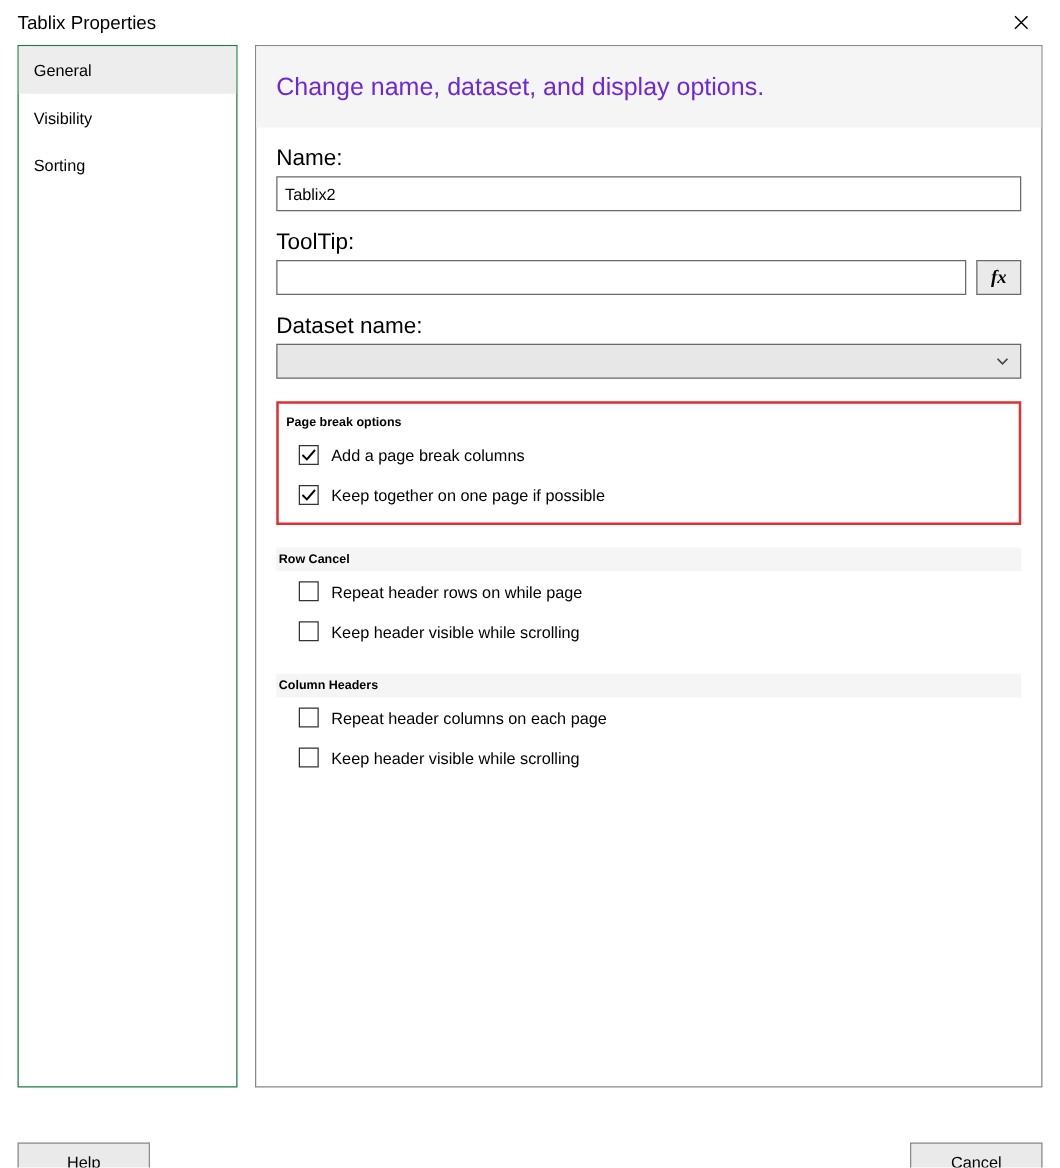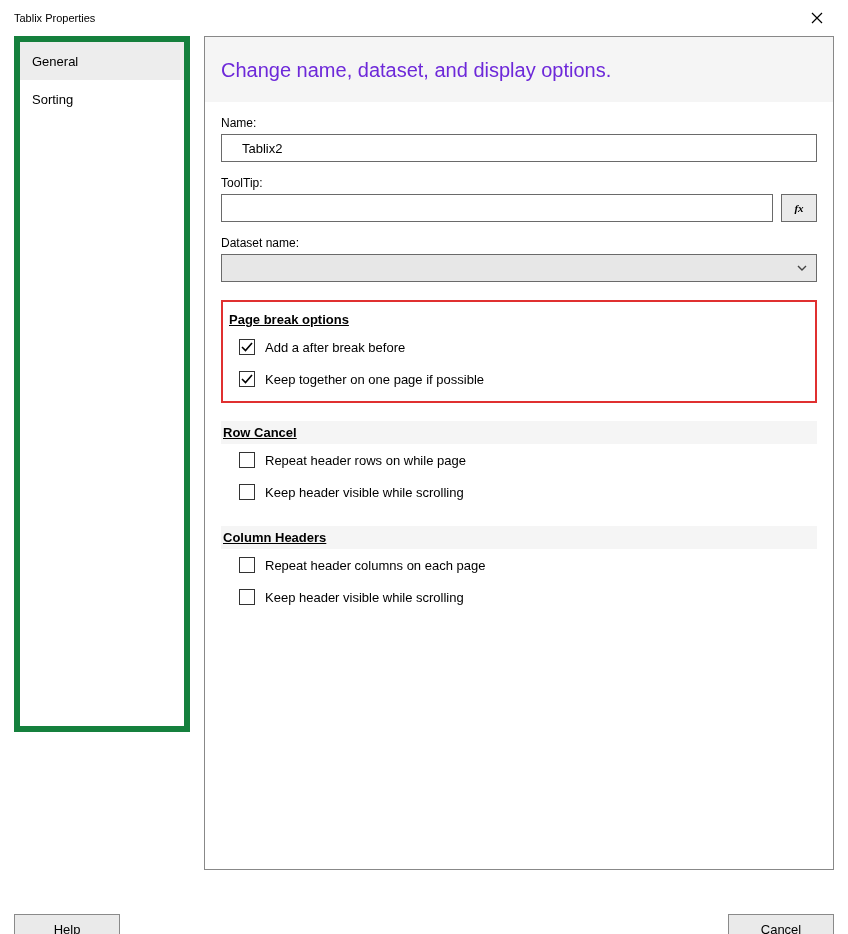--- a/index.html
+++ b/index.html
@@ -15,41 +15,41 @@
     position: relative;
   }
   .titlebar {
     display: flex;
     align-items: center;
     justify-content: space-between;
     height: 36px;
     padding: 0 8px 0 14px;
   }
   .titlebar .title {
-    font-size: 11px;
+    font-size: 15px;
   }
   .close-btn {
     width: 46px;
     height: 30px;
     display: flex;
     align-items: center;
     justify-content: center;
     cursor: pointer;
   }
   .close-btn svg { width: 12px; height: 12px; }
 
   .body-area {
     display: flex;
     gap: 14px;
     padding: 0 14px;
   }
   .sidebar {
     width: 176px;
-    height: 696px;
-    border: 6px solid #15803d;
+    height: 834px;
+    border: 1px solid #15803d;
     background: #fff;
   }
   .sidebar-item {
     height: 38px;
     display: flex;
     align-items: center;
     padding: 0 12px;
     cursor: pointer;
   }
   .sidebar-item.selected {
@@ -69,46 +69,46 @@
     padding: 22px 16px 20px 16px;
     font-size: 20px;
     color: #6d28d9;
   }
   .main-body {
     padding: 14px 16px 0 16px;
     flex: 1;
     overflow: auto;
   }
   .field-label {
-    font-size: 12px;
+    font-size: 18px;
     margin-bottom: 4px;
   }
   .text-input {
     width: 100%;
     height: 28px;
     border: 1px solid #6a6a6a;
-    padding: 0 20px;
+    padding: 0 6px;
     font-size: 13px;
     font-family: inherit;
   }
   .row-with-fx {
     display: flex;
     gap: 8px;
     align-items: stretch;
   }
   .row-with-fx input { flex: 1; }
   .fx-btn {
     width: 36px;
     height: 28px;
     border: 1px solid #6a6a6a;
     background: #eaeaea;
     font-style: italic;
     font-weight: bold;
     font-family: Georgia, "Times New Roman", serif;
-    font-size: 11px;
+    font-size: 15px;
     display: flex;
     align-items: center;
     justify-content: center;
     cursor: pointer;
   }
   .select {
     width: 100%;
     height: 28px;
     border: 1px solid #6a6a6a;
     background: #e7e7e7;
@@ -116,24 +116,23 @@
     align-items: center;
     justify-content: flex-end;
     padding: 0 8px;
     cursor: pointer;
   }
   .select svg { width: 12px; height: 12px; }
 
   .section-title {
     background: #f5f5f5;
     font-weight: bold;
-    font-size: 13px;
+    font-size: 10px;
     padding: 4px 0 4px 2px;
     margin-top: 18px;
-    text-decoration: underline;
   }
   .checkbox-row {
     display: flex;
     align-items: center;
     gap: 10px;
     padding: 8px 0 8px 18px;
     cursor: pointer;
   }
   .chk {
     width: 16px;
@@ -199,20 +198,23 @@
   </div>
 </div>
 
 <div class="body-area">
 
   <div class="sidebar">
     <div class="sidebar-item selected">
       <span>General</span>
     </div>
     <div class="sidebar-item">
+      <span>Visibility</span>
+    </div>
+    <div class="sidebar-item">
       <span>Sorting</span>
     </div>
   </div>
 
   <div class="main">
     <div class="main-header">Change name, dataset, and display options.</div>
     <div class="main-body">
 
       <div class="field-label">Name:</div>
       <input type="text" class="text-input" value="Tablix2" style="">
@@ -240,21 +242,21 @@
       
       <div class="highlight-box">
         <div class="section-title">Page break options</div>
 
         <div class="checkbox-row">
           <div class="chk checked">
             <svg viewBox="0 0 12 12">
                 <path d="M1 6 L4.5 9.5 L11 2" stroke="#000" stroke-width="1.6" fill="none"></path>
               </svg>
           </div>
-          <span>Add a after break before</span>
+          <span>Add a page break columns</span>
         </div>
         <div class="checkbox-row">
           <div class="chk checked">
             <svg viewBox="0 0 12 12">
                 <path d="M1 6 L4.5 9.5 L11 2" stroke="#000" stroke-width="1.6" fill="none"></path>
               </svg>
           </div>
           <span>Keep together on one page if possible</span>
         </div>
       </div>

